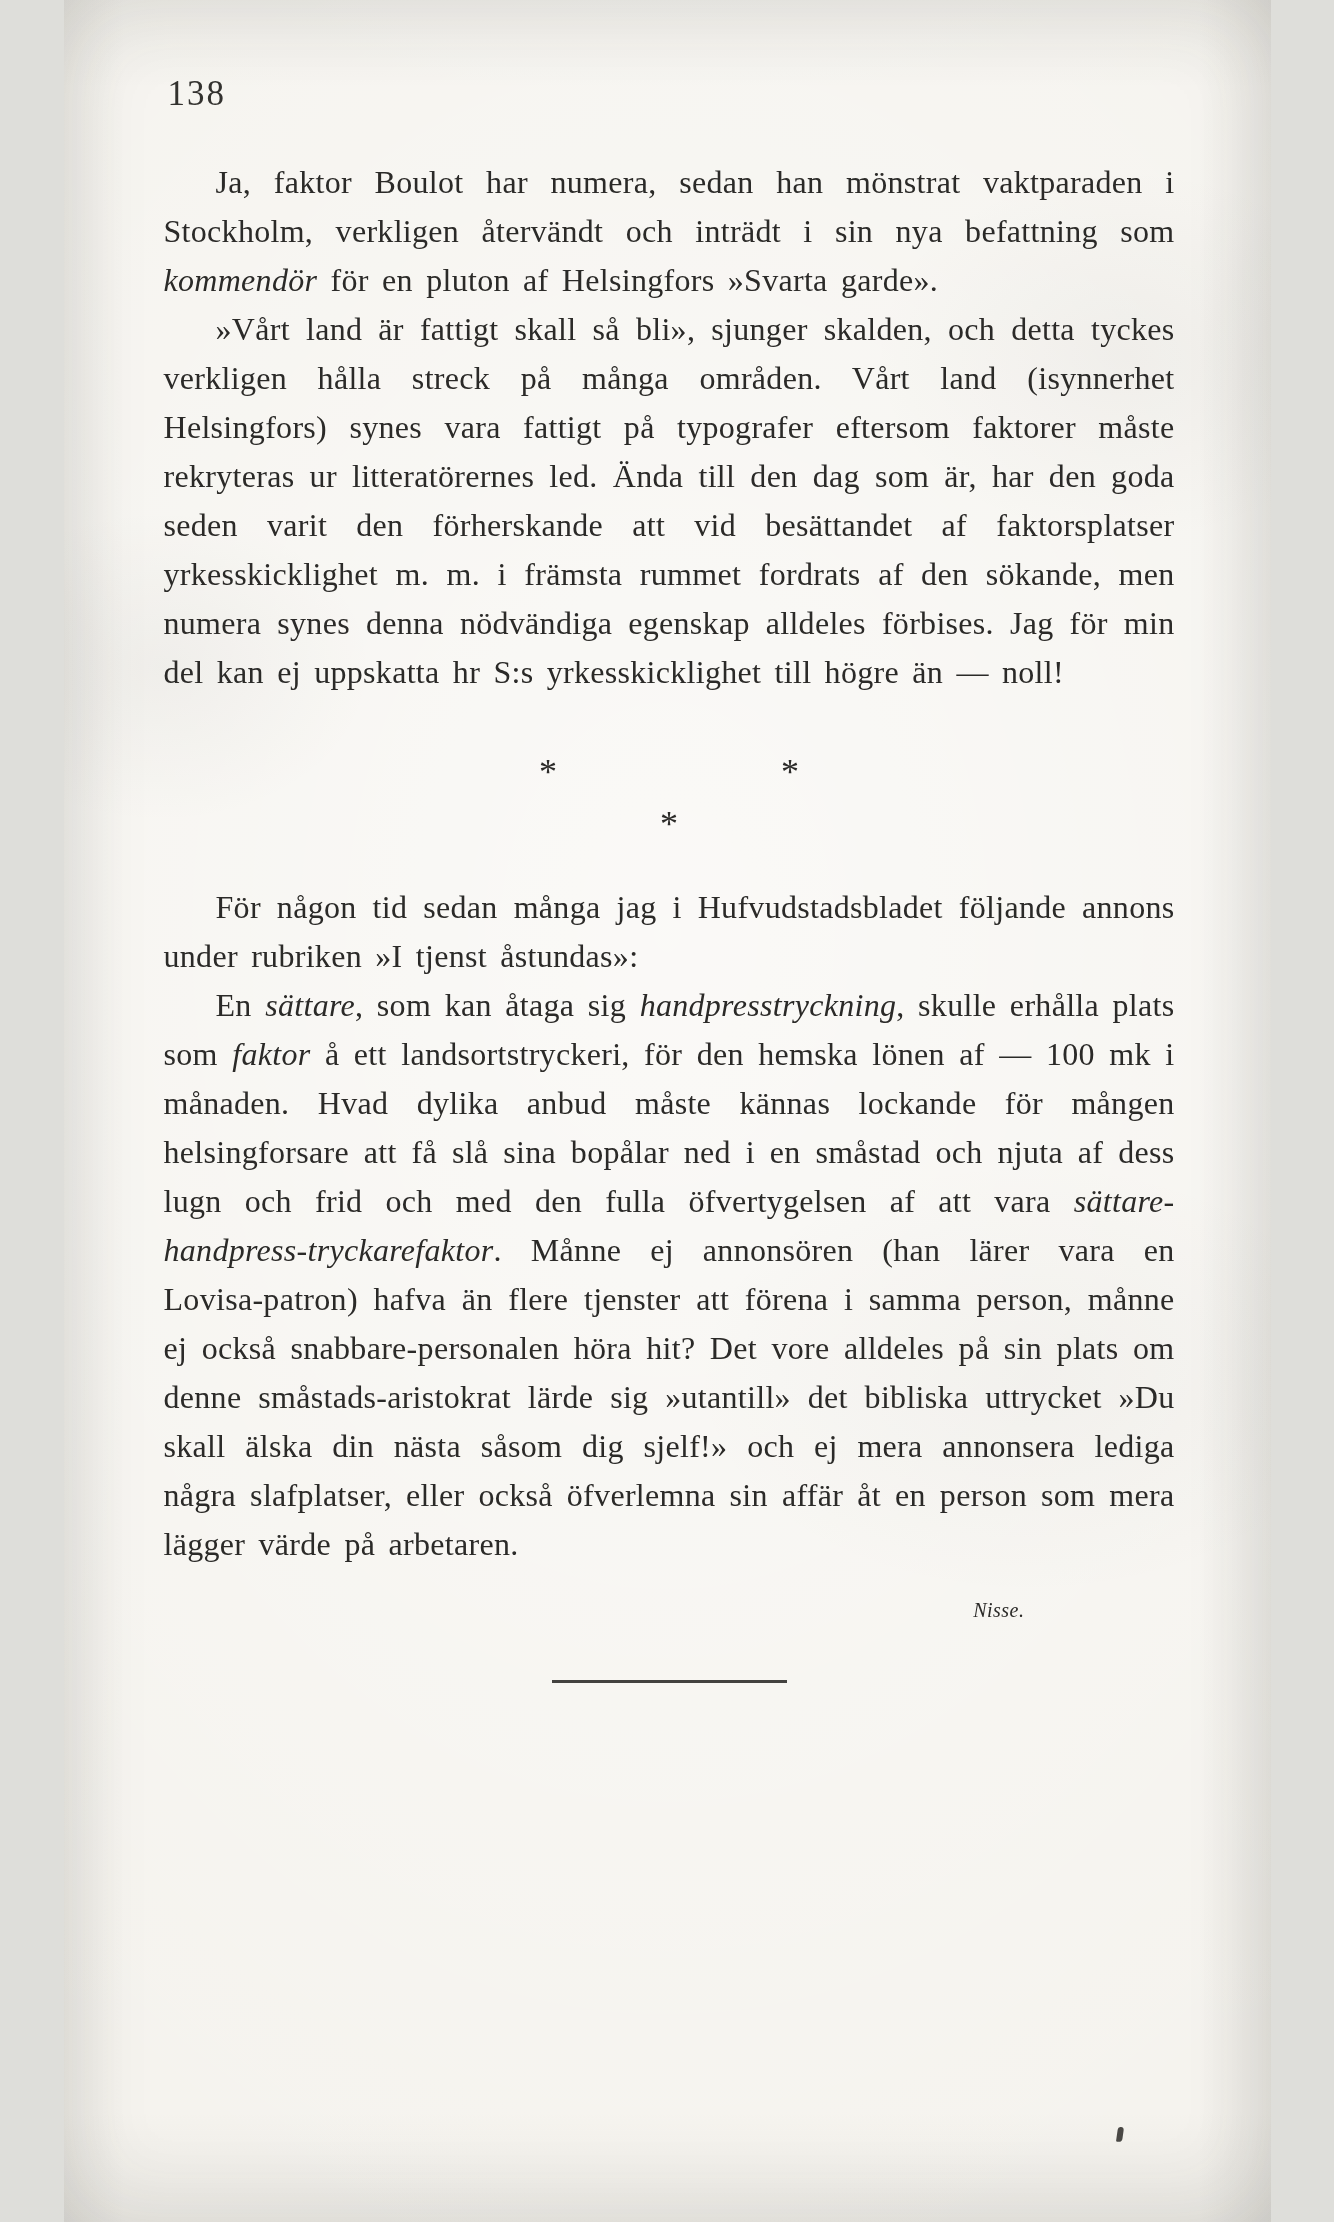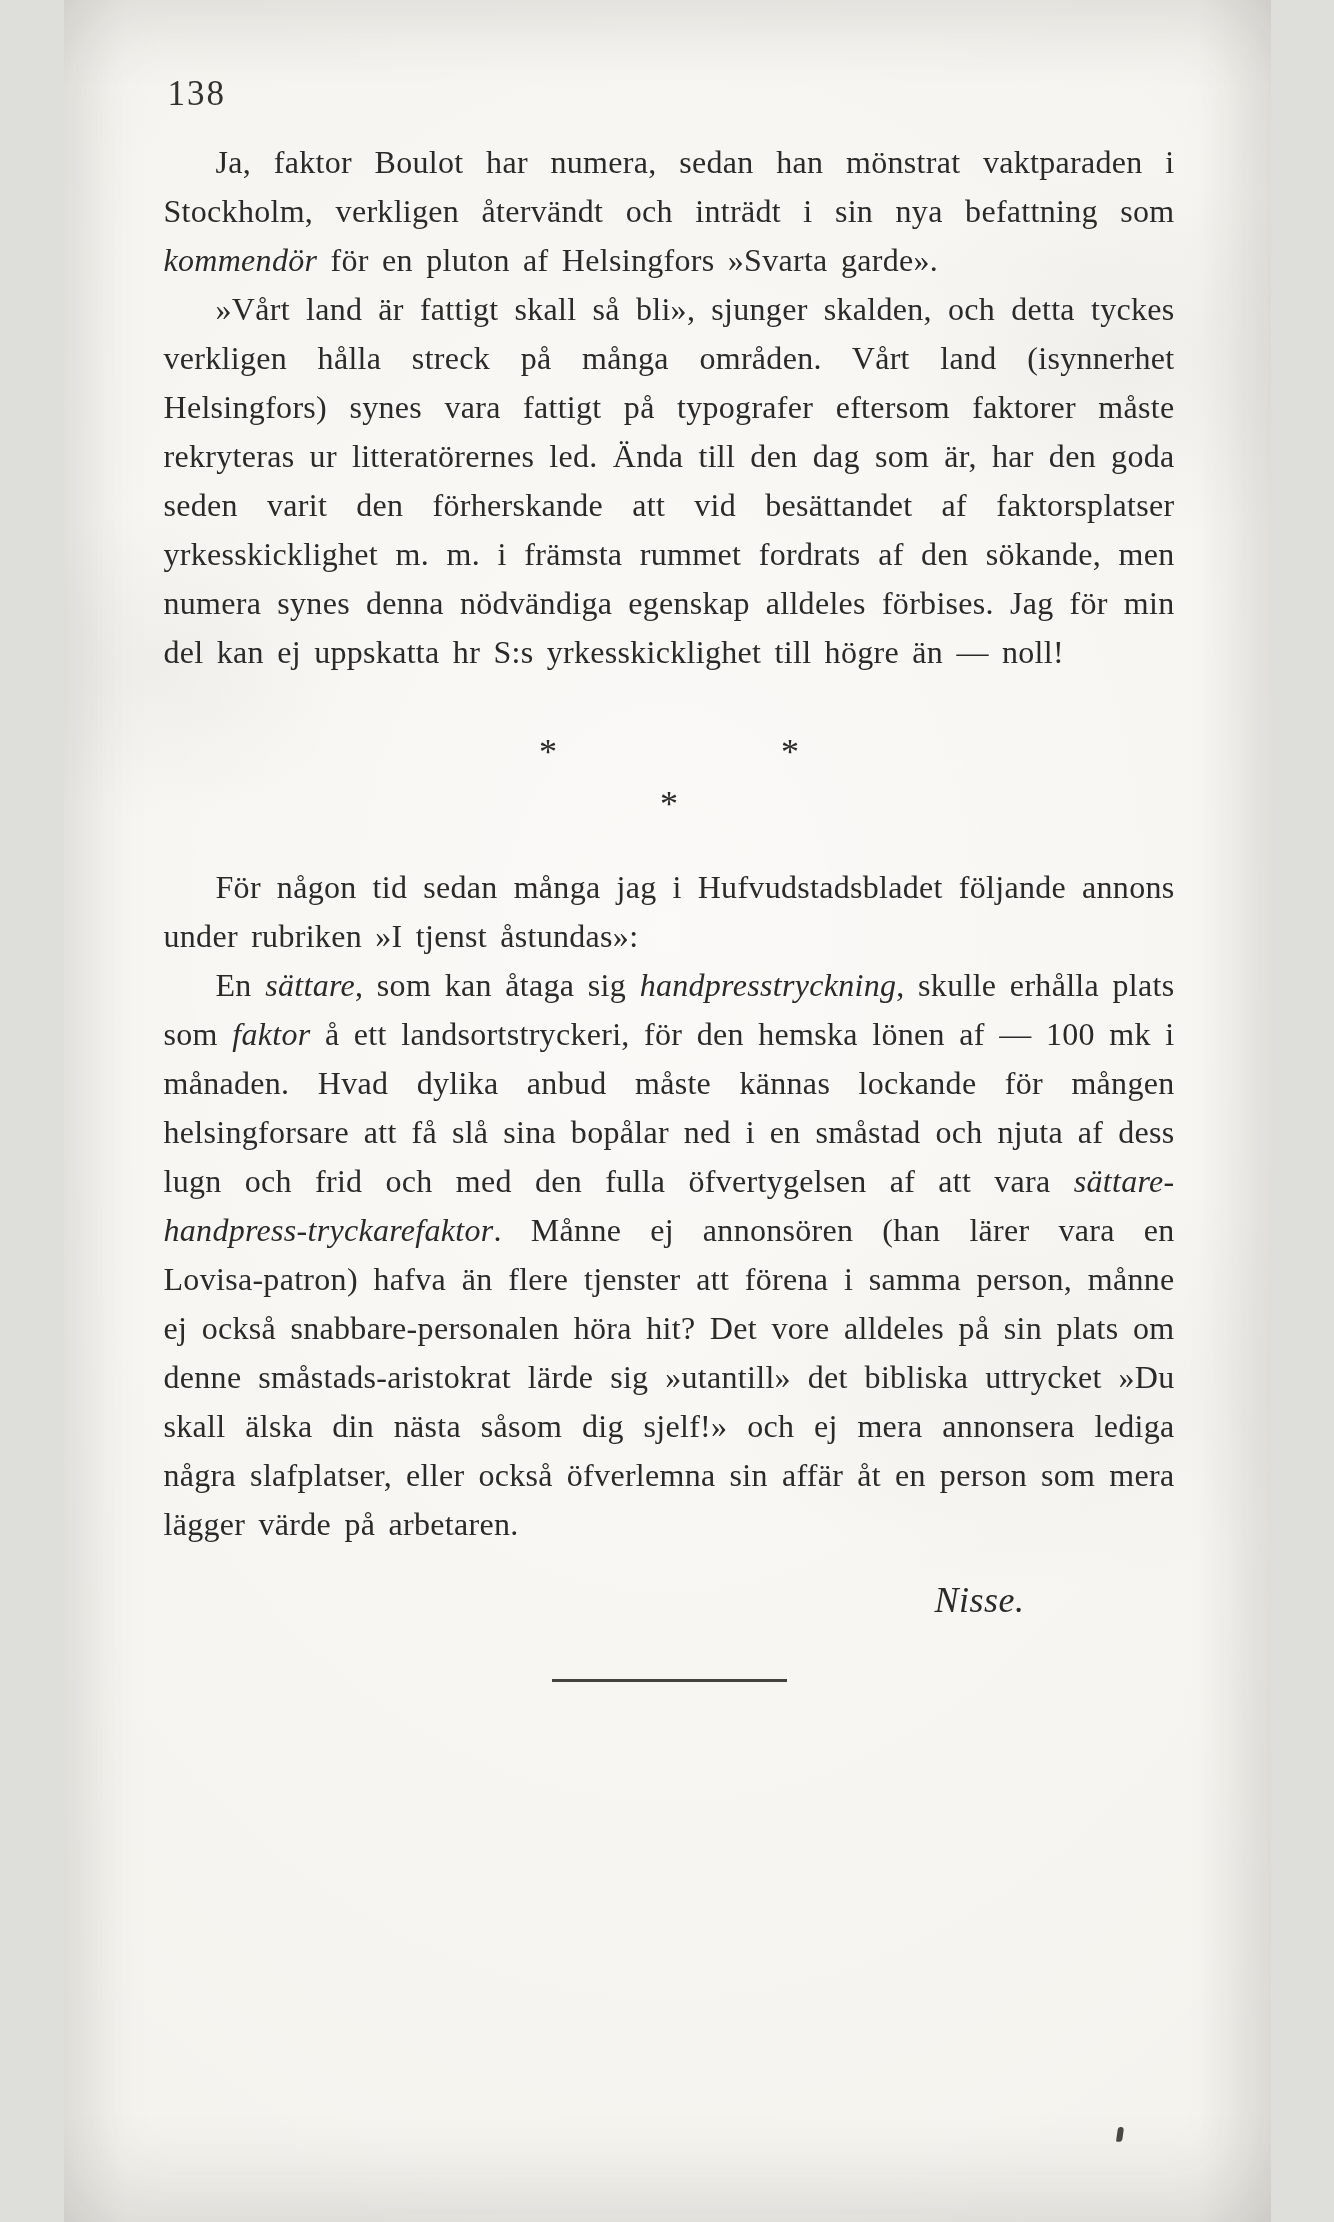--- a/index.html
+++ b/index.html
@@ -27,21 +27,21 @@
     color: #2b2a28;
     overflow: hidden;
   }
   .page-number {
     margin: 14px 0 0 4px;
     font-size: 35px;
     letter-spacing: 2px;
     color: #33322f;
   }
   .text-block {
-    margin-top: 24px;
+    margin-top: 44px;
   }
   .para {
     margin: 0;
     font-size: 32px;
     line-height: 49px;
     text-align: justify;
     text-indent: 52px;
     word-spacing: 5px;
     letter-spacing: 0.3px;
     color: #2b2a28;
@@ -57,21 +57,21 @@
   }
   .asterisk-sep .row-top span {
     display: inline-block;
     margin: 0 112px;
   }
   .asterisk-sep .row-bottom {
     margin-top: 10px;
   }
   .signature {
     margin: 30px 0 0 0;
-    font-size: 36px;
+    font-size: 20px;
     font-style: italic;
     text-align: right;
     padding-right: 150px;
     letter-spacing: 0.5px;
   }
   .end-rule {
     width: 235px;
     border: 0;
     border-top: 3px solid #43423f;
     margin: 58px auto 0 auto;

